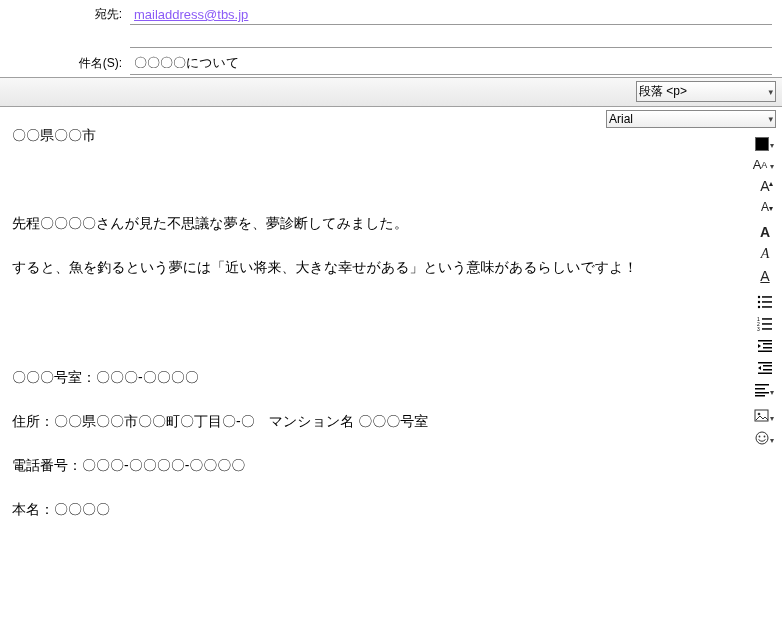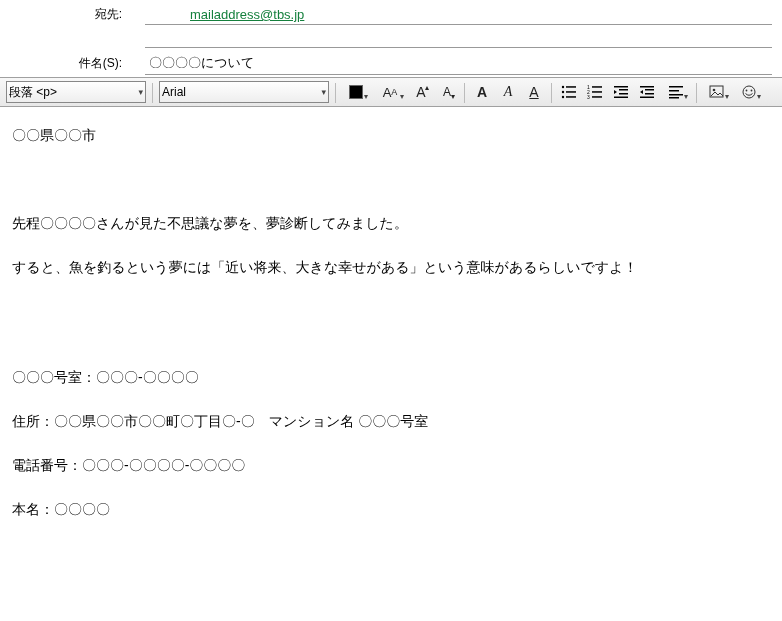--- a/index.html
+++ b/index.html
@@ -1,23 +1,23 @@
 <!DOCTYPE html>
 <html><head>
 <meta charset="utf-8">
 <style>
 * { box-sizing: border-box; margin: 0; padding: 0; }
 body { font-family: "Meiryo", "MS PGothic", sans-serif; font-size: 13px; background: #fff; width: 782px; }
 .header-area { padding: 4px 0 0 0; }
-.field-row { display: flex; align-items: center; margin-bottom: 2px; gap: 15px; }
+.field-row { display: flex; align-items: center; margin-bottom: 2px; }
 .field-label { width: 130px; text-align: right; padding-right: 8px; font-size: 12px; color: #000; }
 .field-value { flex: 1; border-bottom: 1px solid #999; padding: 3px 4px 2px 4px; margin-right: 10px; font-size: 13px; min-height: 20px; }
-.to-value { color: #15803d; text-decoration: underline; margin-left: 41px; }
+.to-value { color: #8b5cf6; text-decoration: underline; }
 .blank-row { height: 22px; }
-.toolbar { display: flex; align-items: flex-end; gap: 4px; border-top: 1px solid #a0a0a0; border-bottom: 1px solid #a0a0a0; background: linear-gradient(#f8f8f8,#e8e8e8); padding: 3px 6px; height: 30px; }
+.toolbar { display: flex; align-items: flex-end; gap: 4px; border-top: 1px solid #a0a0a0; border-bottom: 1px solid #a0a0a0; background: linear-gradient(#f8f8f8,#e8e8e8); padding: 3px 6px; height: 30px; flex-direction: column; }
 .dropdown { height: 22px; border: 1px solid #888; background: linear-gradient(#fff,#eee); font-size: 12px; padding: 1px 2px; display: flex; align-items: center; justify-content: space-between; cursor: pointer; }
 .dropdown .chev { font-size: 9px; color: #444; margin-left: 4px; }
 .para-dd { width: 140px; }
 .font-dd { width: 170px; }
 .sep { width: 1px; height: 20px; background: #bbb; margin: 0 2px; }
 .tbtn { width: 22px; height: 22px; display: flex; align-items: center; justify-content: center; cursor: pointer; border: 1px solid transparent; font-size: 14px; color: #222; position: relative; }
 .tbtn svg { width: 16px; height: 16px; }
 .color-sq { width: 14px; height: 14px; background: #000; border: 1px solid #666; }
 .small-chev { font-size: 8px; color: #444; margin-left: 1px; position: absolute; right: 1px; bottom: 1px;}
 .body-area { padding: 18px 12px; font-size: 14px; line-height: 1.5; }

